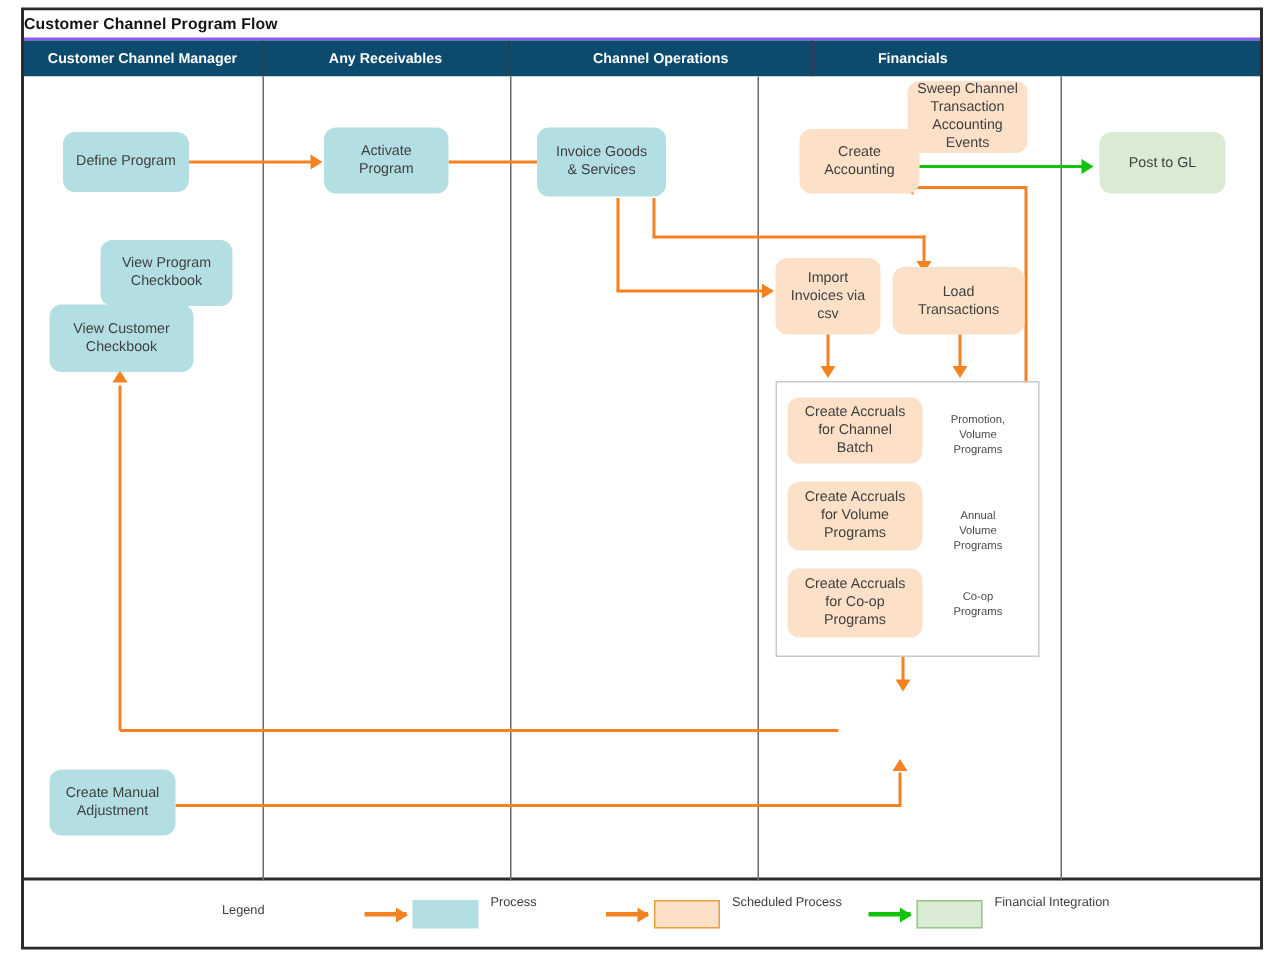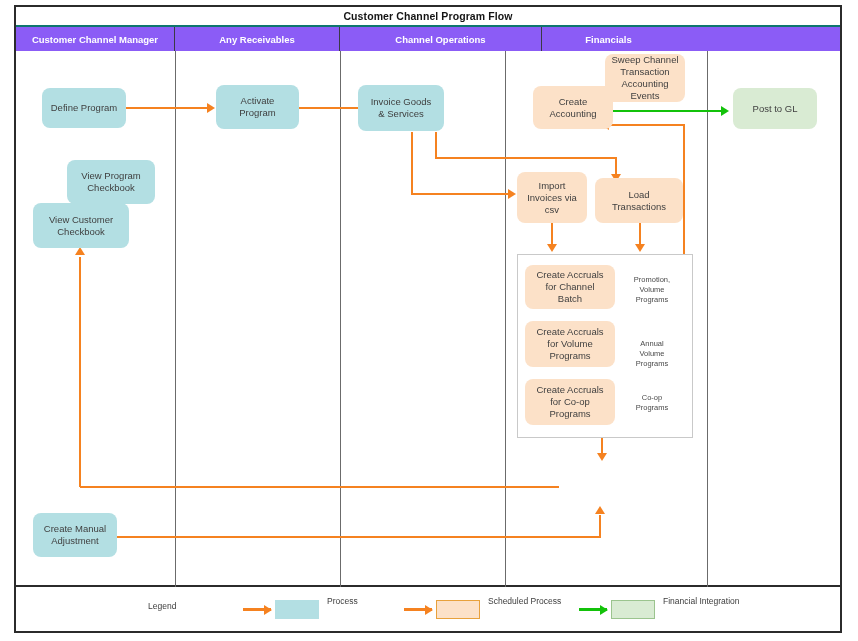--- a/index.html
+++ b/index.html
@@ -21,34 +21,34 @@
     box-sizing:border-box;
     background:#ffffff;
   }
 
   
   .title-bar{
     position:absolute;
     left:16px; top:7px;
     width:824px; height:20px;
     background:#ffffff;
-    border-bottom:2px solid #0f766e;
-    box-sizing:border-box;
-    display:flex;align-items:center;justify-content:center;
+    border-bottom:2px solid #8b5cf6;
+    box-sizing:border-box;
+    display:flex;align-items:center;justify-content:flex-start;
   }
   .title-bar span{
     font-size:10.5px;font-weight:bold;color:#141414;letter-spacing:.1px;
   }
 
   
   .lane-header{
     position:absolute;
     left:16px; top:27px;
     width:824px; height:24px;
-    background:#8b5cf6;
+    background:#0c4a6e;
     display:flex;
     box-sizing:border-box;
   }
   .lane-header .cell{
     display:flex;align-items:center;justify-content:center;
     color:#ffffff;font-size:9.5px;font-weight:bold;
     border-right:1px solid #3a3a46;
     box-sizing:border-box;
   }
   .lane-header .cell:last-child{border-right:none;}

